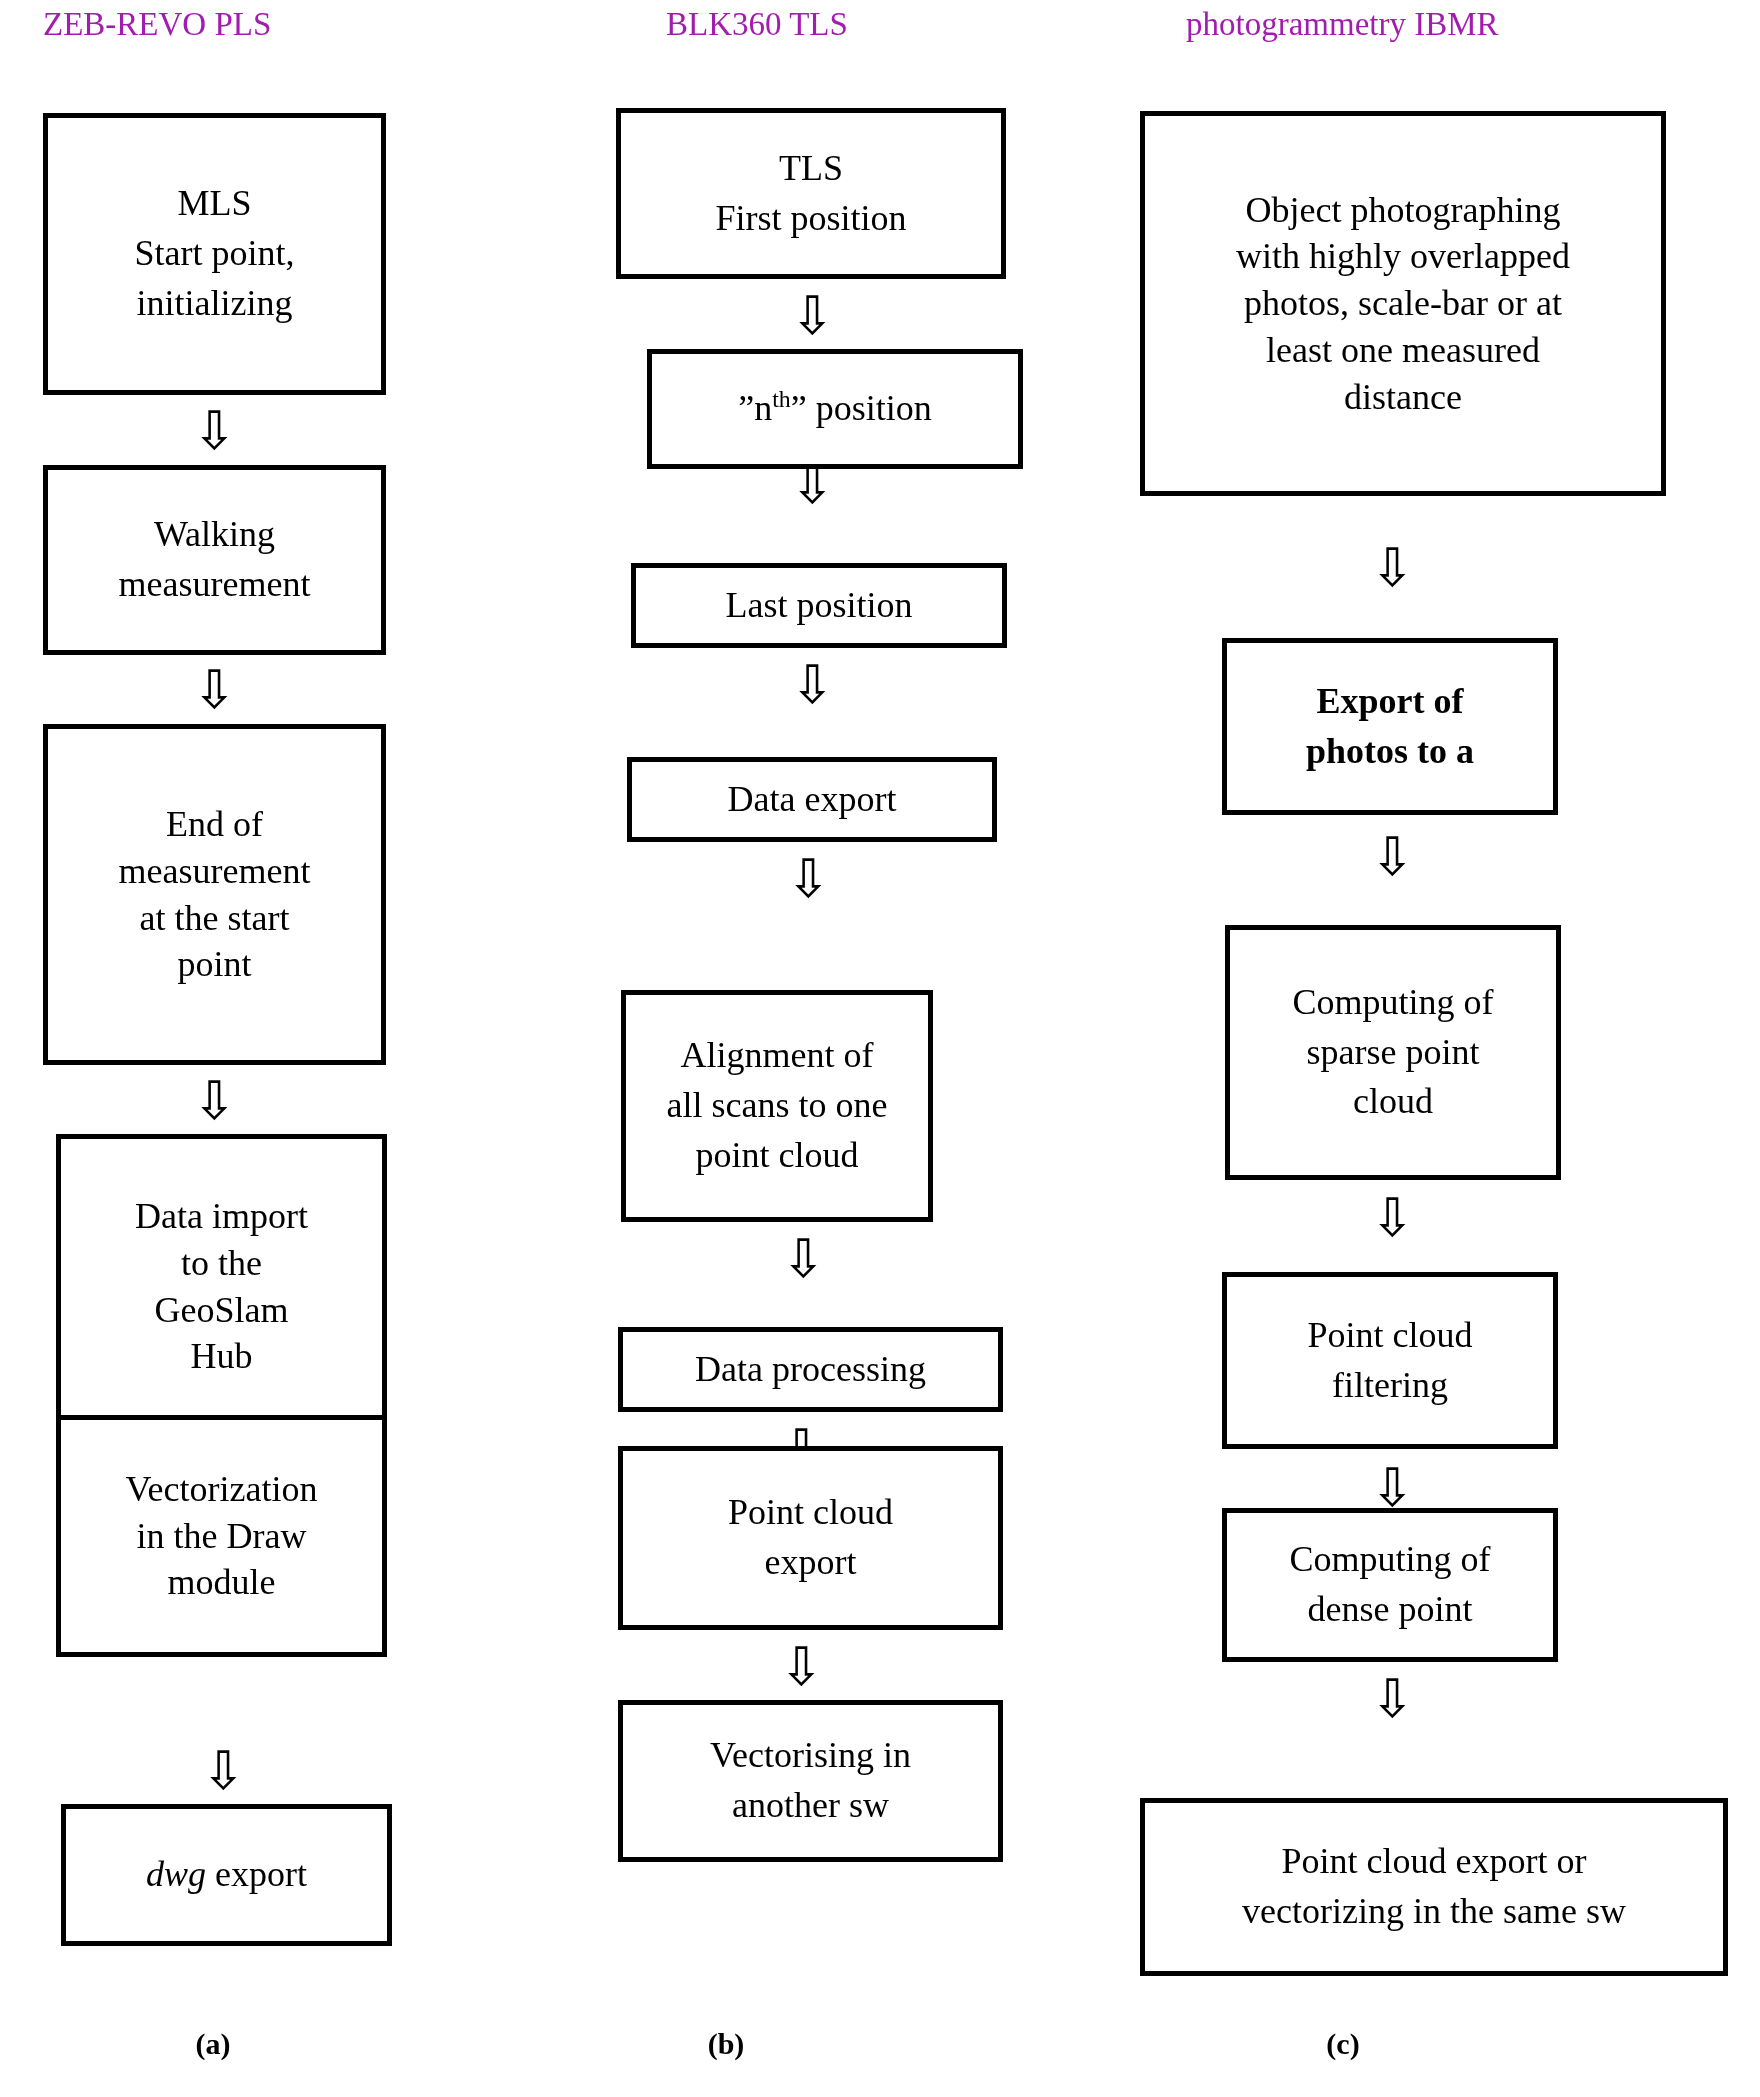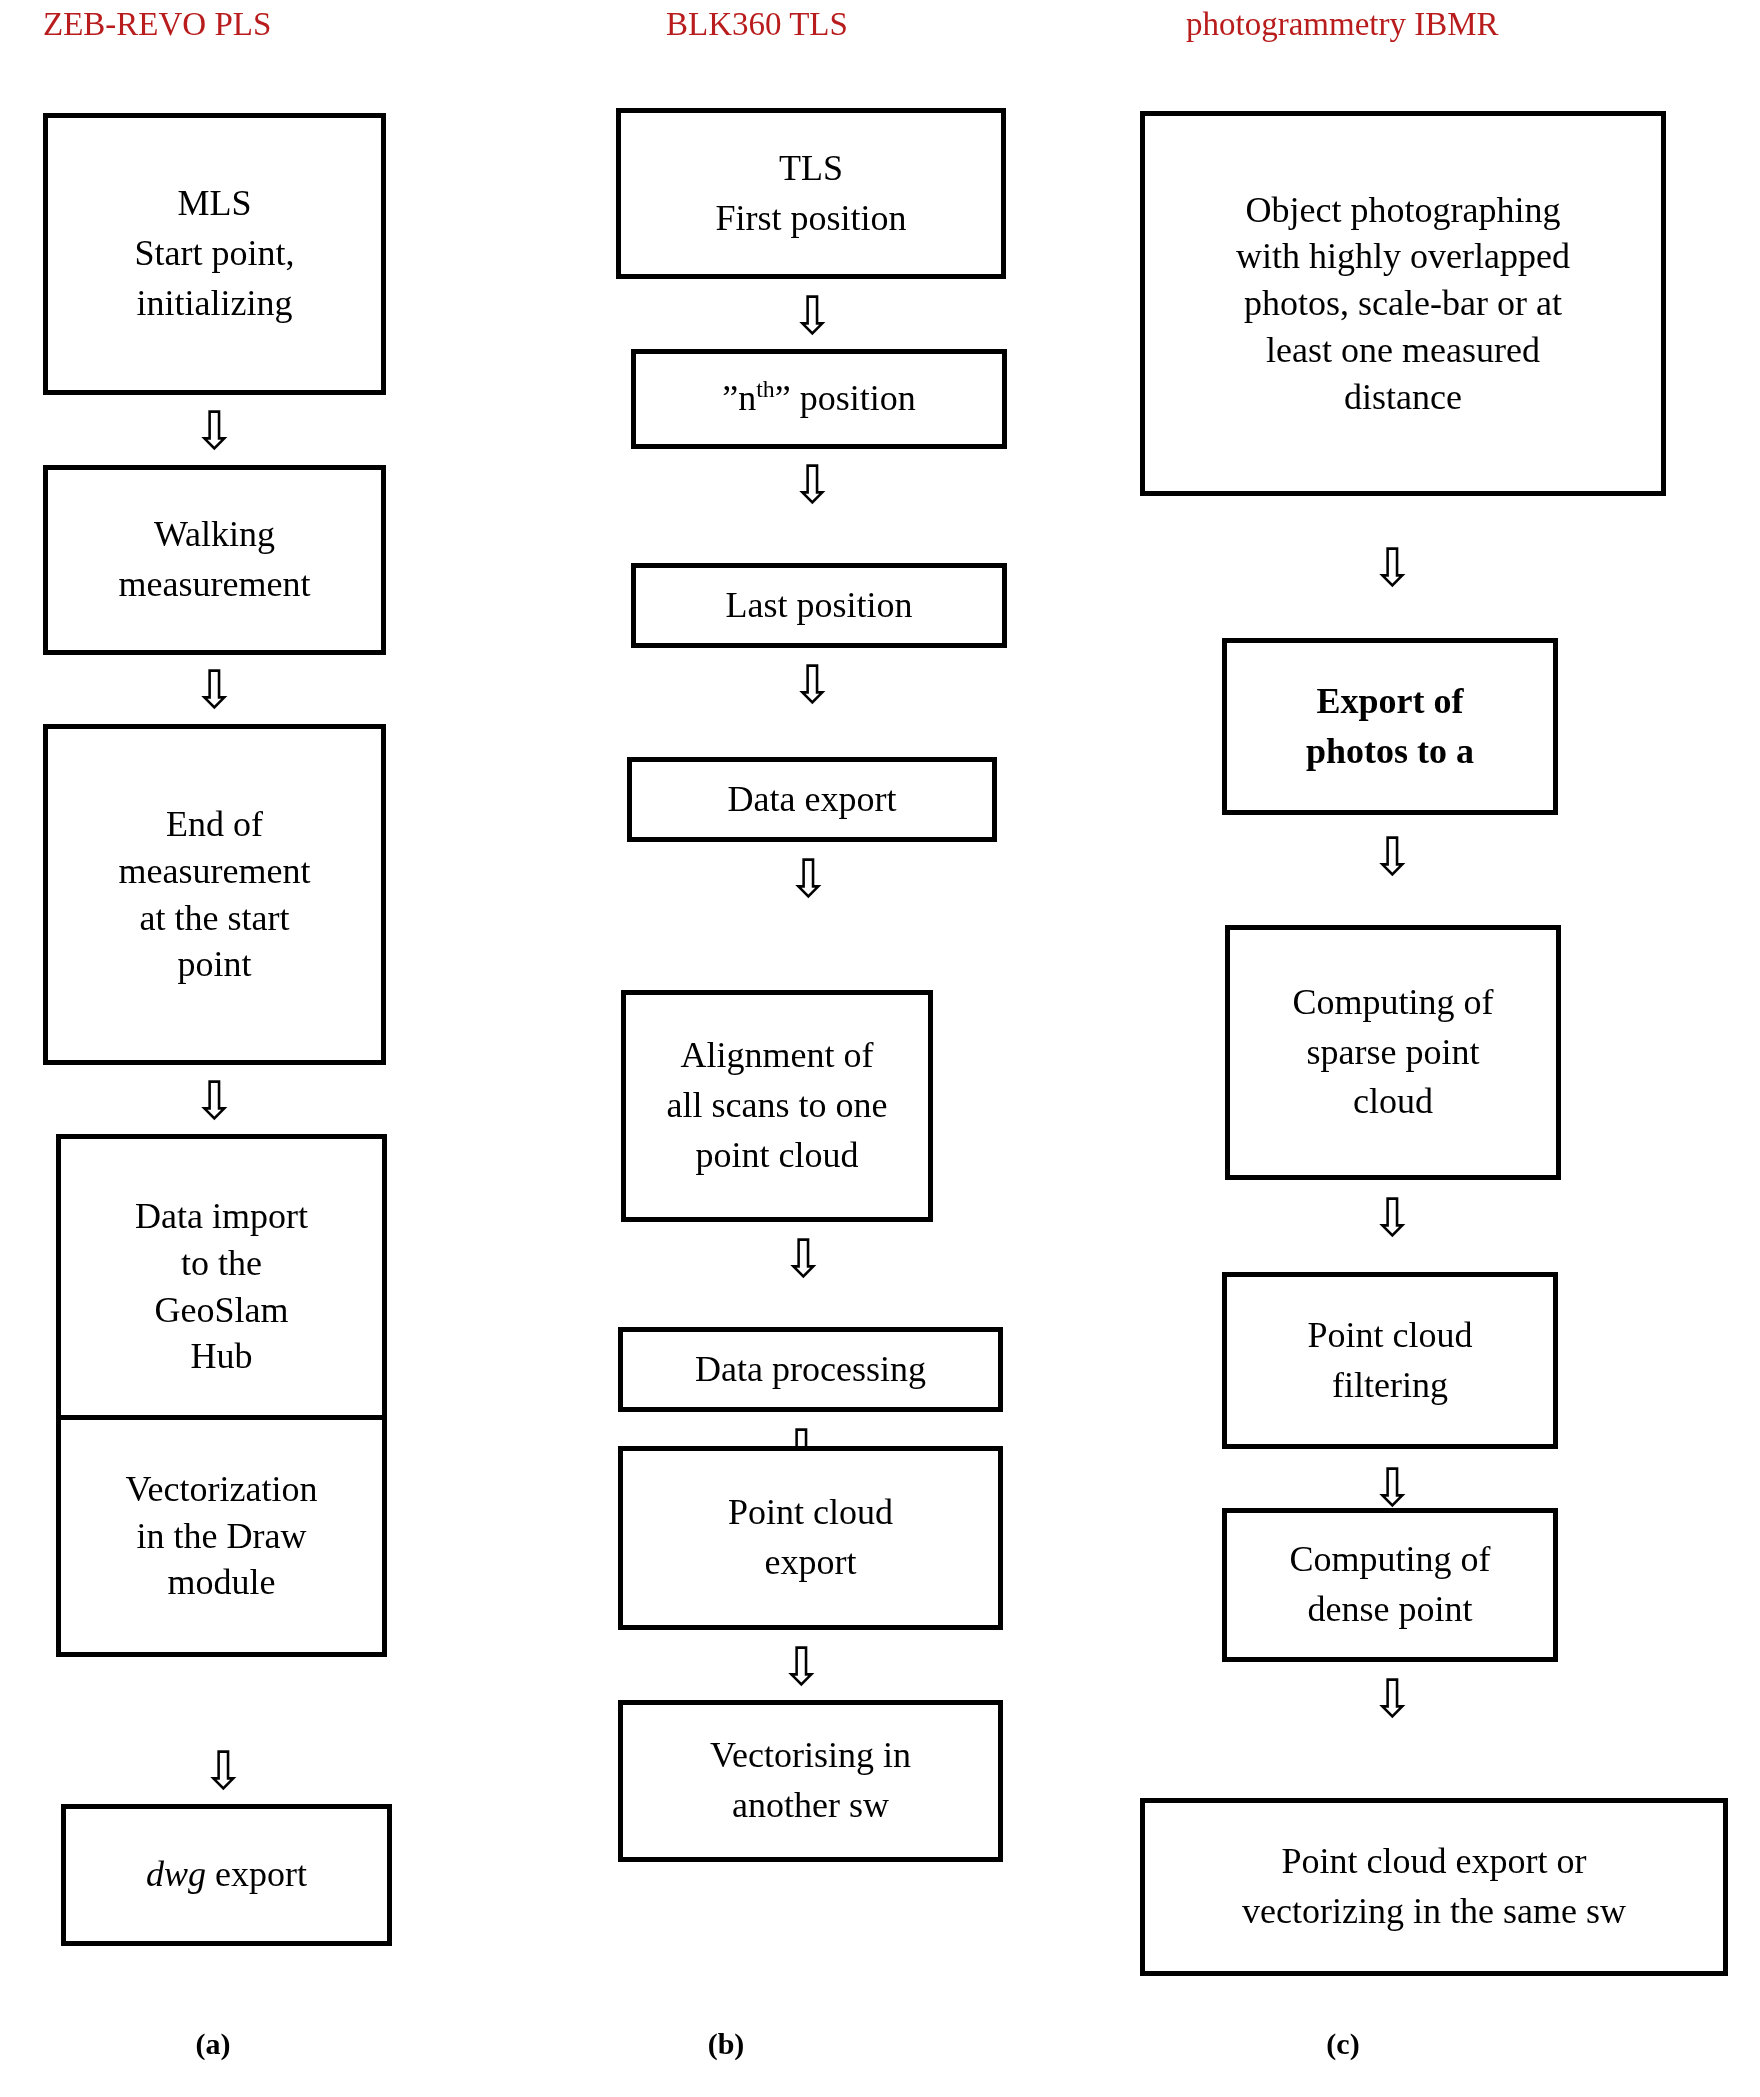--- a/index.html
+++ b/index.html
@@ -14,21 +14,21 @@
     background: #ffffff;
     font-family: "Liberation Serif", "DejaVu Serif", serif;
     color: #000000;
     overflow: hidden;
   }
   .col-header {
     position: absolute;
     font-size: 33px;
     line-height: 1.05;
     white-space: nowrap;
-    color: #b91c1c;
+    color: #a21caf;
   }
   .node {
     position: absolute;
     box-sizing: border-box;
     border: 5px solid #000000;
     background: #ffffff;
     display: flex;
     align-items: center;
     justify-content: center;
     text-align: center;
@@ -134,21 +134,21 @@
 
   <div class="node" style="left:616px; top:108px; width:390px; height:171px;">
     <span class="node-text">
       <span>TLS</span><br>
       <span>First position</span>
     </span>
   </div>
 
   <div class="arrow" style="left:784px; top:281px; width:57px; height:68px;">⇩</div>
 
-  <div class="node" style="left:631px; top:349px; width:376px; height:100px;">
+  <div class="node" style="left:647px; top:349px; width:376px; height:120px;">
     <span class="node-text"><span>”</span><span>n</span><span class="sup">th</span><span>”</span><span> position</span></span>
   </div>
 
   <div class="arrow" style="left:784px; top:450px; width:57px; height:68px;">⇩</div>
 
   <div class="node" style="left:631px; top:563px; width:376px; height:85px;">
     <span class="node-text">Last position</span>
   </div>
 
   <div class="arrow" style="left:784px; top:650px; width:57px; height:68px;">⇩</div>

